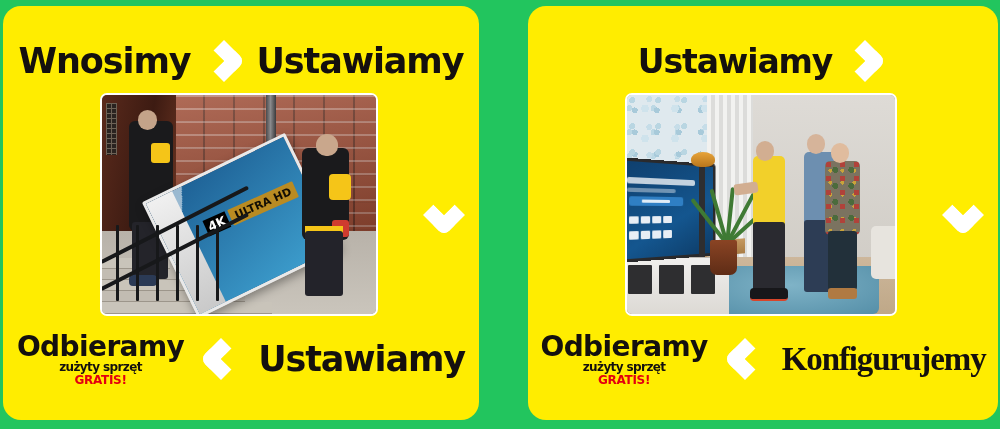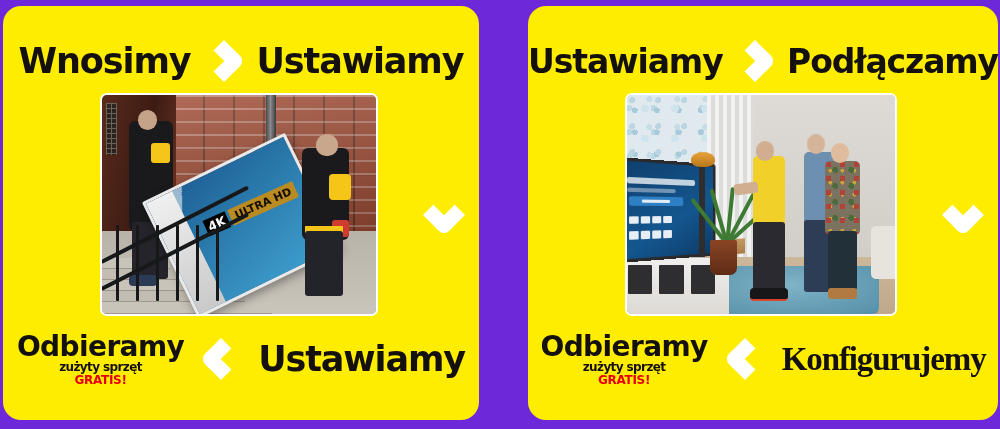--- a/index.html
+++ b/index.html
@@ -10,21 +10,21 @@
   body {
     width: 1000px;
     height: 429px;
     font-family: "Liberation Sans", sans-serif;
     overflow: hidden;
   }
   .stage {
     position: relative;
     width: 1000px;
     height: 429px;
-    background: #6d28d9;
+    background: #22c55e;
   }
 
   
   .panel {
     position: absolute;
     top: 6px;
     height: 414px;
     background: var(--yellow, #ffed00);
     border-radius: 18px;
     box-sizing: border-box;
@@ -425,21 +425,20 @@
     </div>
   </div>
 
   <div class="panel panel-right">
 
     <div class="head-row">
       <span class="head-word">Ustawiamy</span>
       <span class="chev chev-right chev-head">
           <i></i>
         </span>
-      <span class="head-word">Podłączamy</span>
     </div>
 
     <span class="chev chev-down chev-side right-mid">
         <i></i>
       </span>
 
     <div class="photo">
       <div class="scene">
         <div class="room-wall"></div>
         <div class="wall-texture"></div>

